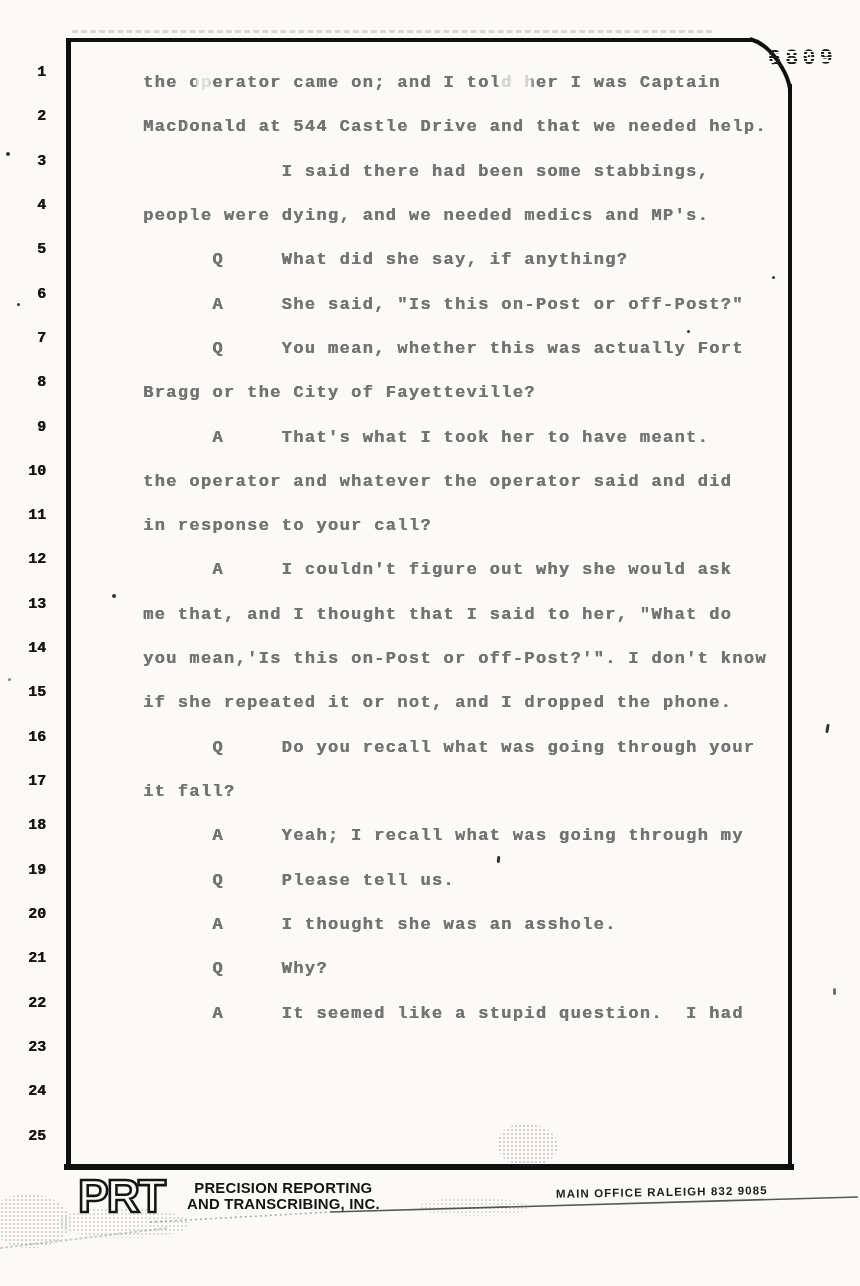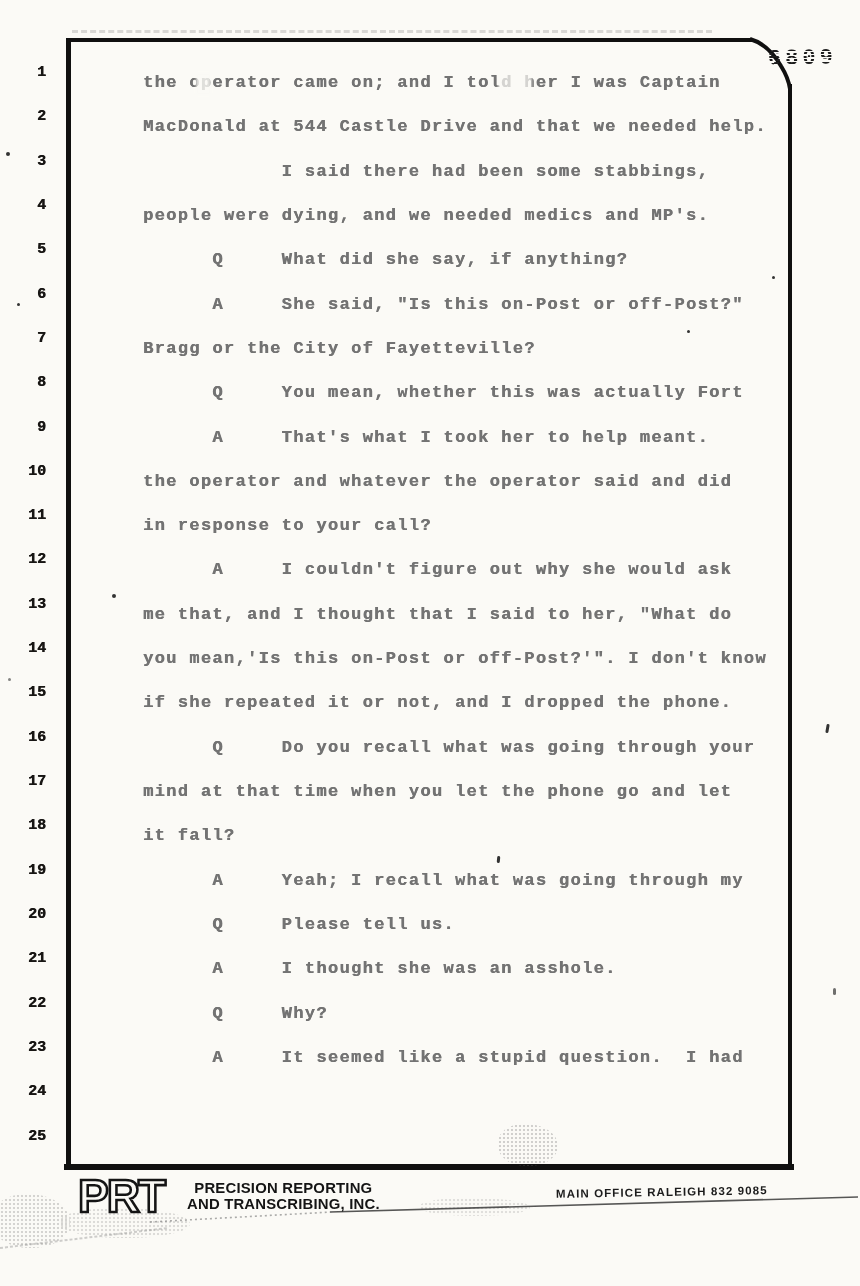--- a/index.html
+++ b/index.html
@@ -116,31 +116,30 @@
     <div class="lnum">25</div>
   </div>
 
   <div id="text-lines">
     <div class="tline">the operator came on; and I told her I was Captain</div>
     <div class="tline">MacDonald at 544 Castle Drive and that we needed help.</div>
     <div class="tline">            I said there had been some stabbings,</div>
     <div class="tline">people were dying, and we needed medics and MP's.</div>
     <div class="tline">      Q     What did she say, if anything?</div>
     <div class="tline">      A     She said, "Is this on-Post or off-Post?"</div>
+    <div class="tline">      Q     You mean, whether this was actually Fort</div>
     <div class="tline">Bragg or the City of Fayetteville?</div>
-    <div class="tline">      Q     You mean, whether this was actually Fort</div>
-    <div class="tline">      A     That's what I took her to help meant.</div>
+    <div class="tline">      A     That's what I took her to have meant.</div>
     <div class="tline">the operator and whatever the operator said and did</div>
     <div class="tline">in response to your call?</div>
     <div class="tline">      A     I couldn't figure out why she would ask</div>
     <div class="tline">me that, and I thought that I said to her, "What do</div>
     <div class="tline">you mean,'Is this on-Post or off-Post?'". I don't know</div>
     <div class="tline">if she repeated it or not, and I dropped the phone.</div>
     <div class="tline">      Q     Do you recall what was going through your</div>
-    <div class="tline">mind at that time when you let the phone go and let</div>
     <div class="tline">it fall?</div>
     <div class="tline">      A     Yeah; I recall what was going through my</div>
     <div class="tline">      Q     Please tell us.</div>
     <div class="tline">      A     I thought she was an asshole.</div>
     <div class="tline">      Q     Why?</div>
     <div class="tline">      A     It seemed like a stupid question.  I had</div>
   </div>
 
   <div class="fade-patch" id="fade1"></div>
   <div class="fade-patch" id="fade2"></div>

